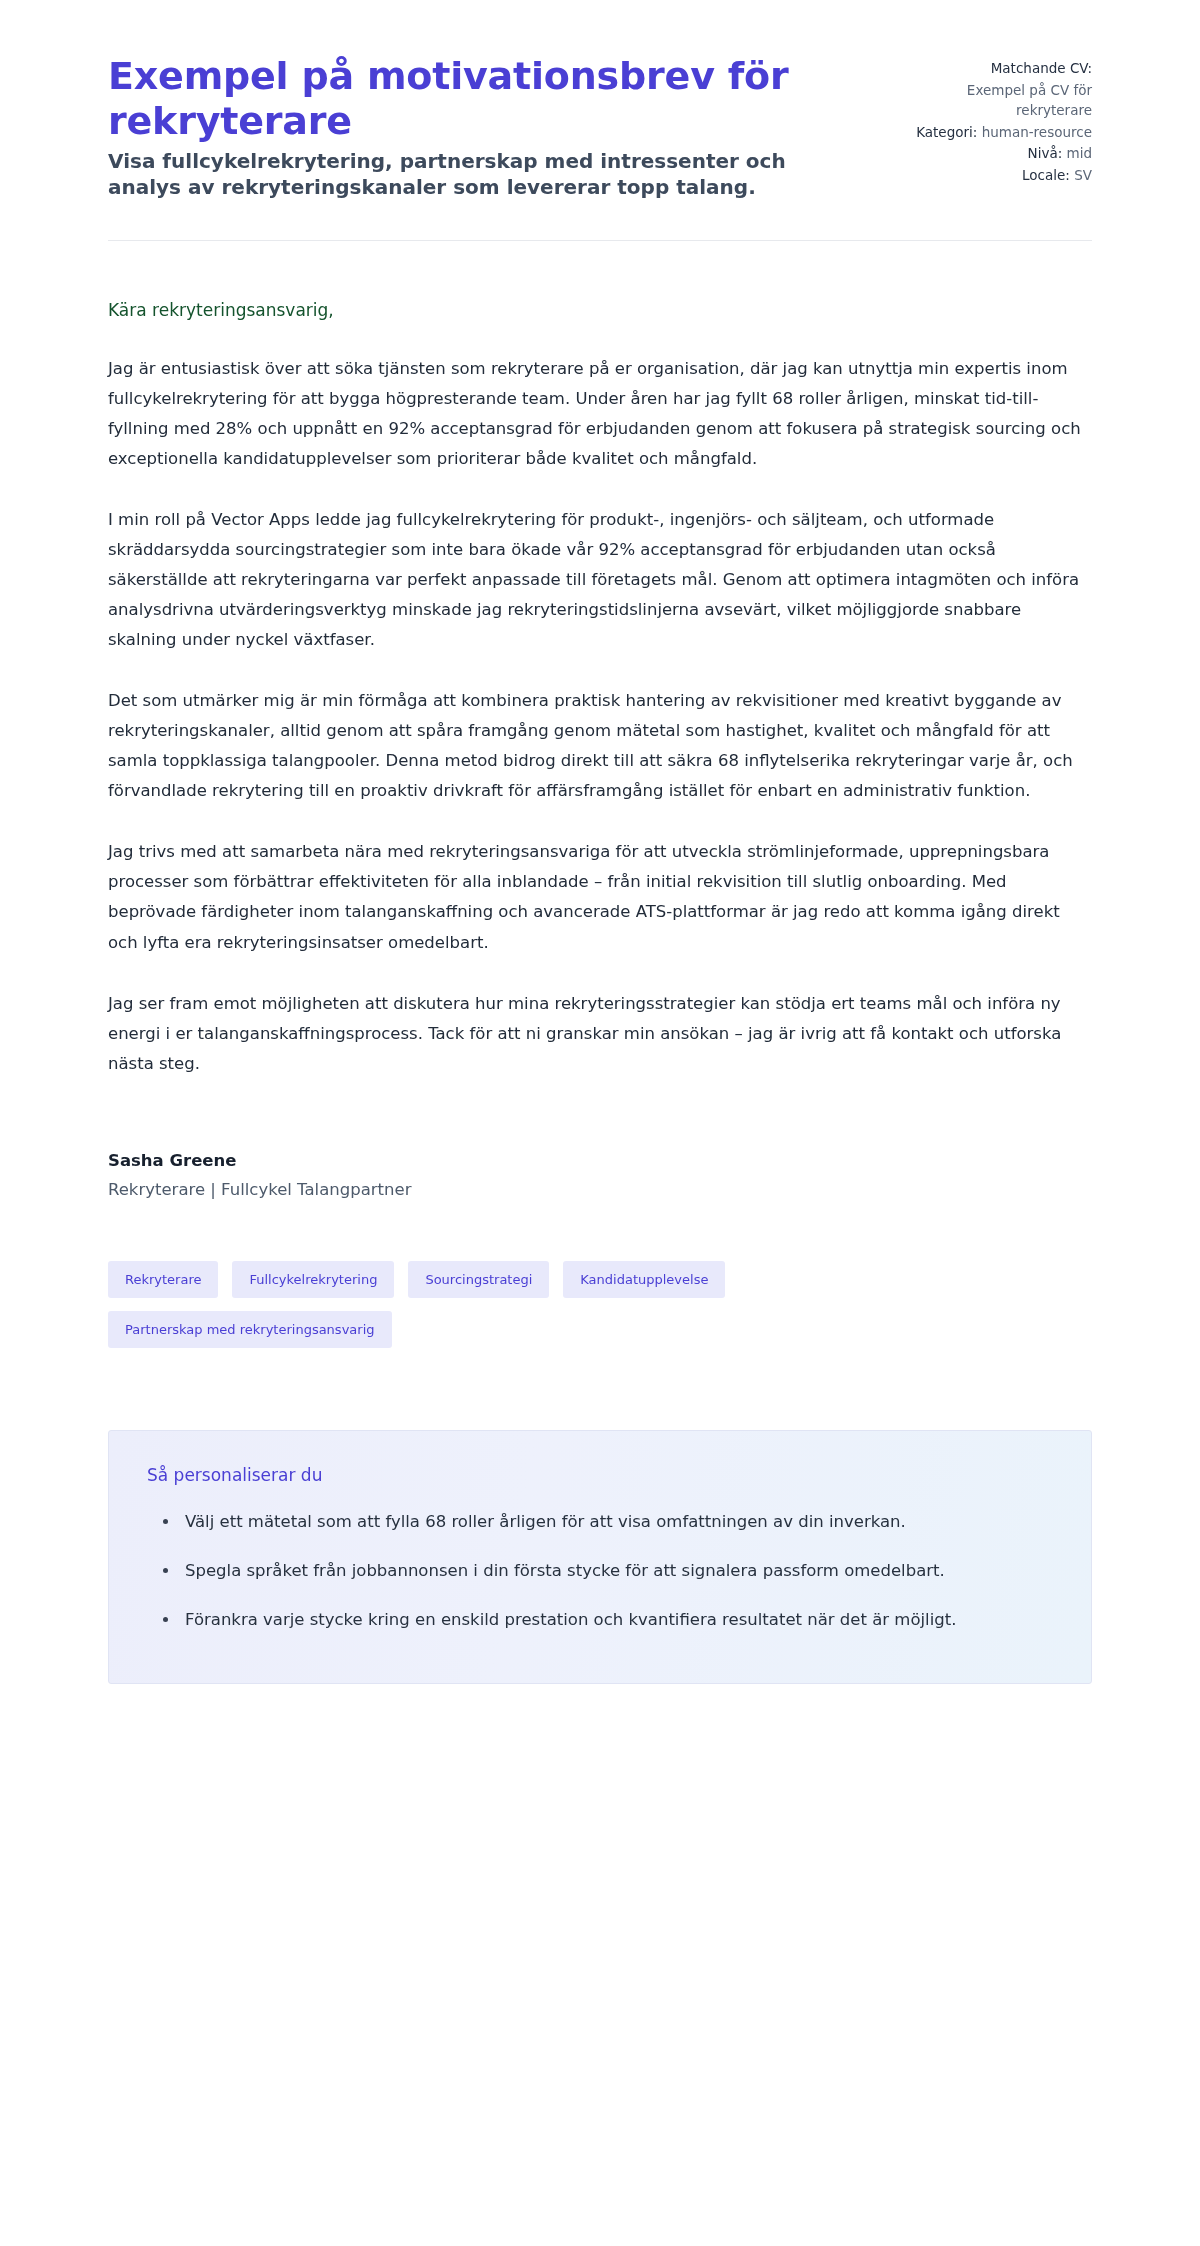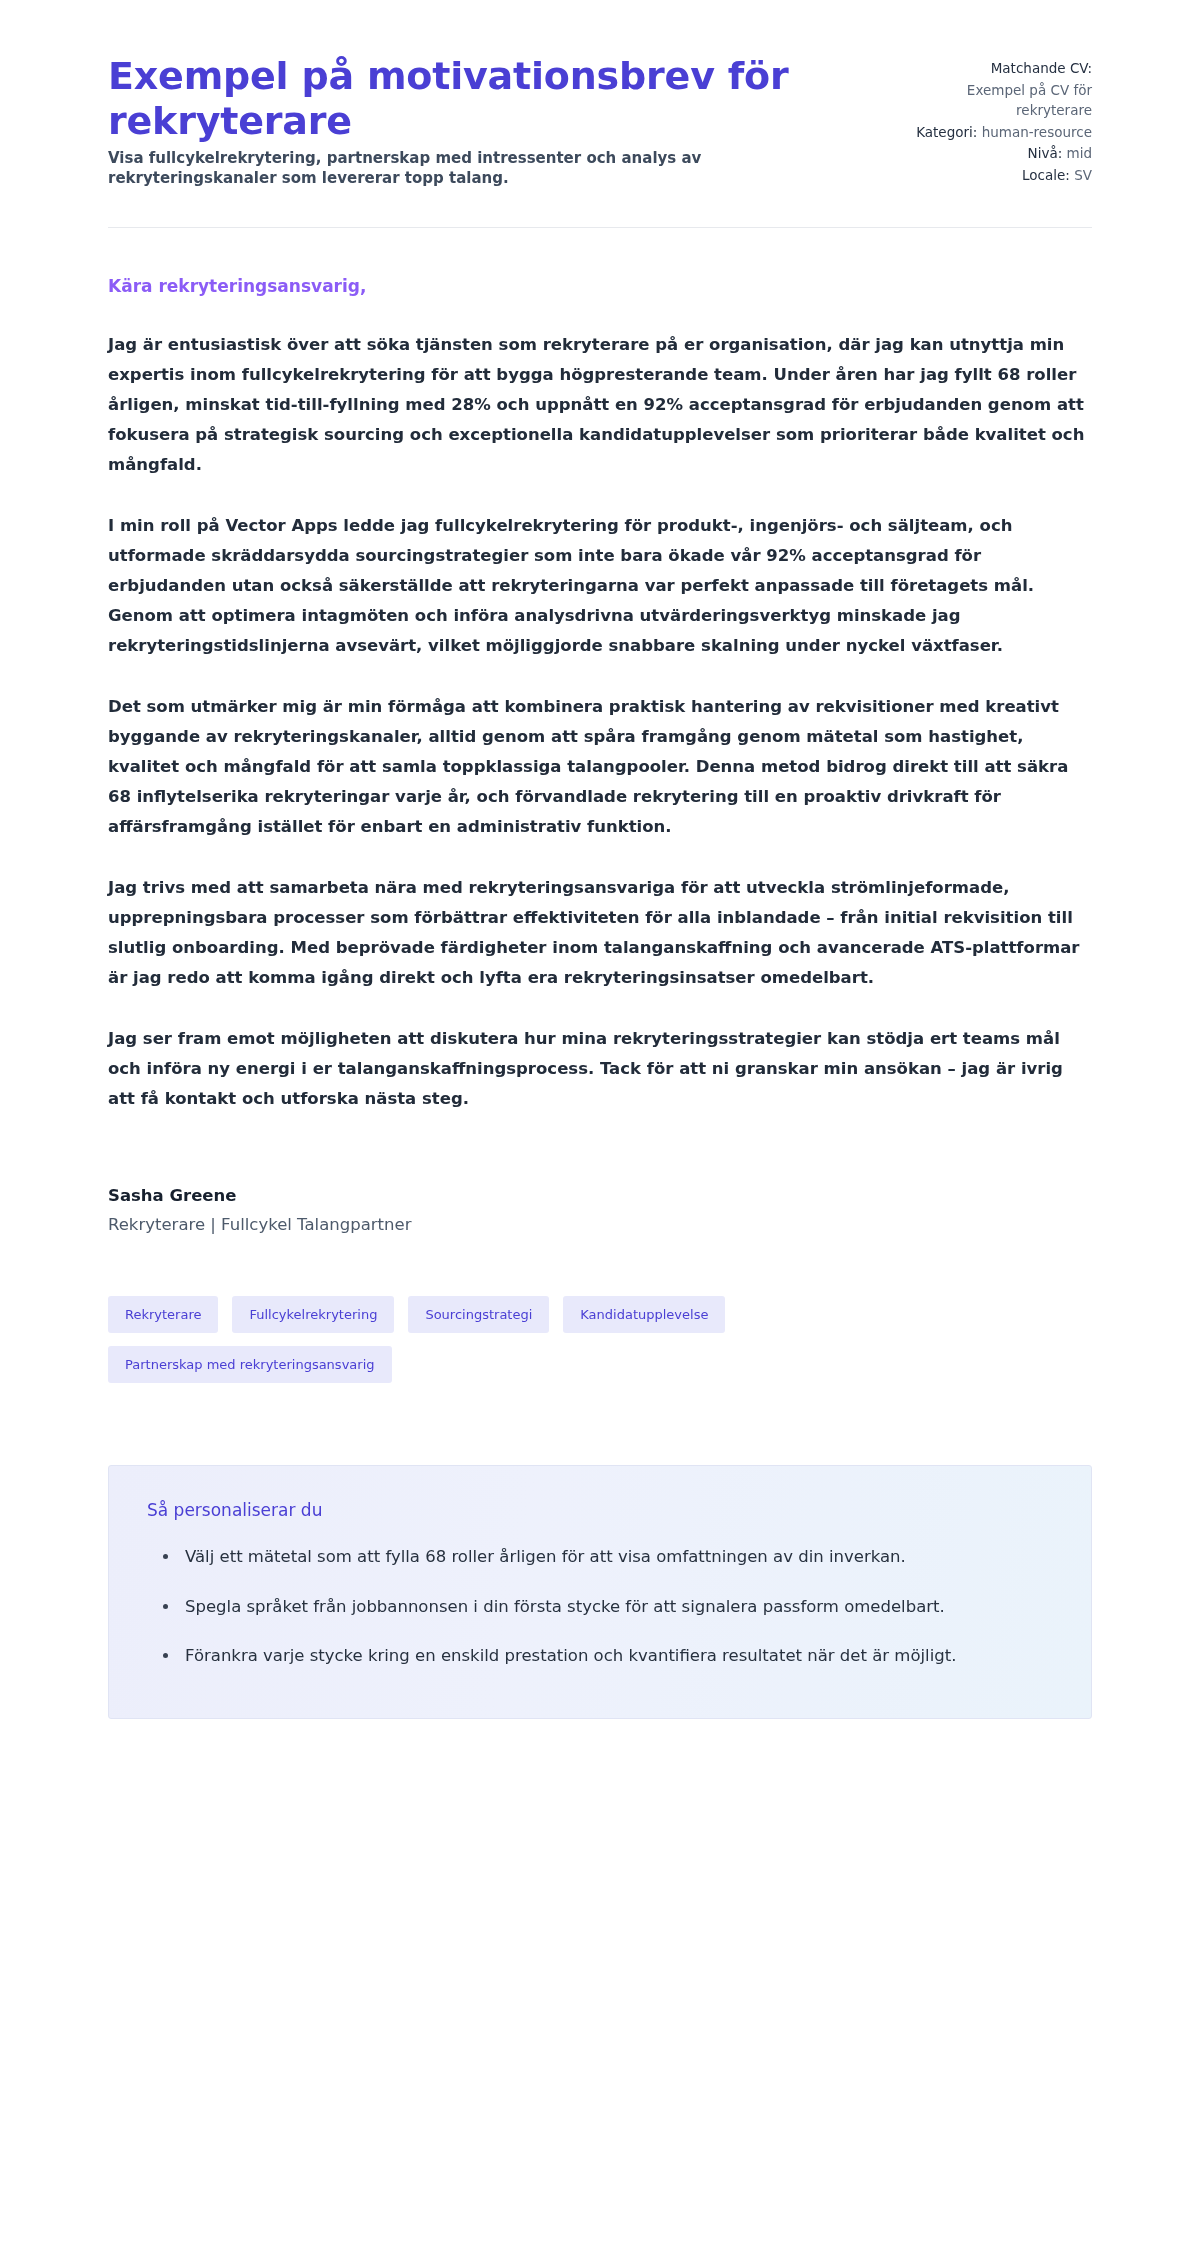--- a/index.html
+++ b/index.html
@@ -33,21 +33,21 @@
 
   .doc-title {
     font-size: 38px;
     line-height: 1.18;
     font-weight: 700;
     color: #4a3fd4;
     margin: 0 0 4px 0;
     letter-spacing: -0.2px;
   }
   .doc-subtitle {
-    font-size: 15px;
+    font-size: 20px;
     line-height: 1.34;
     font-weight: 700;
     color: #3d4a5c;
     margin: 0;
     max-width: 690px;
   }
 
   .meta-block {
     flex: 0 0 auto;
     width: 190px;
@@ -65,32 +65,31 @@
     border: 0;
     border-top: 1px solid #e7e9ed;
     margin: 39px 0 0 0;
   }
 
   
   .letter { padding-top: 44px; }
 
   .salutation {
     font-size: 17px;
-    font-weight: 700;
-    color: #8b5cf6;
-    margin: 4px 0 34px 0;
+    font-weight: 400;
+    color: #14532d;
+    margin: 15px 0 34px 0;
   }
 
   .letter p.para {
     font-size: 16.5px;
     line-height: 1.82;
     color: #222c3a;
     margin: 0 0 31px 0;
     max-width: 1000px;
-    font-weight: bold;
   }
   .letter p.para:last-of-type { margin-bottom: 0; }
 
   
   .signature { margin-top: 72px; }
   .sig-name {
     font-size: 16.5px;
     font-weight: 700;
     color: #17202e;
     margin: 0 0 10px 0;

